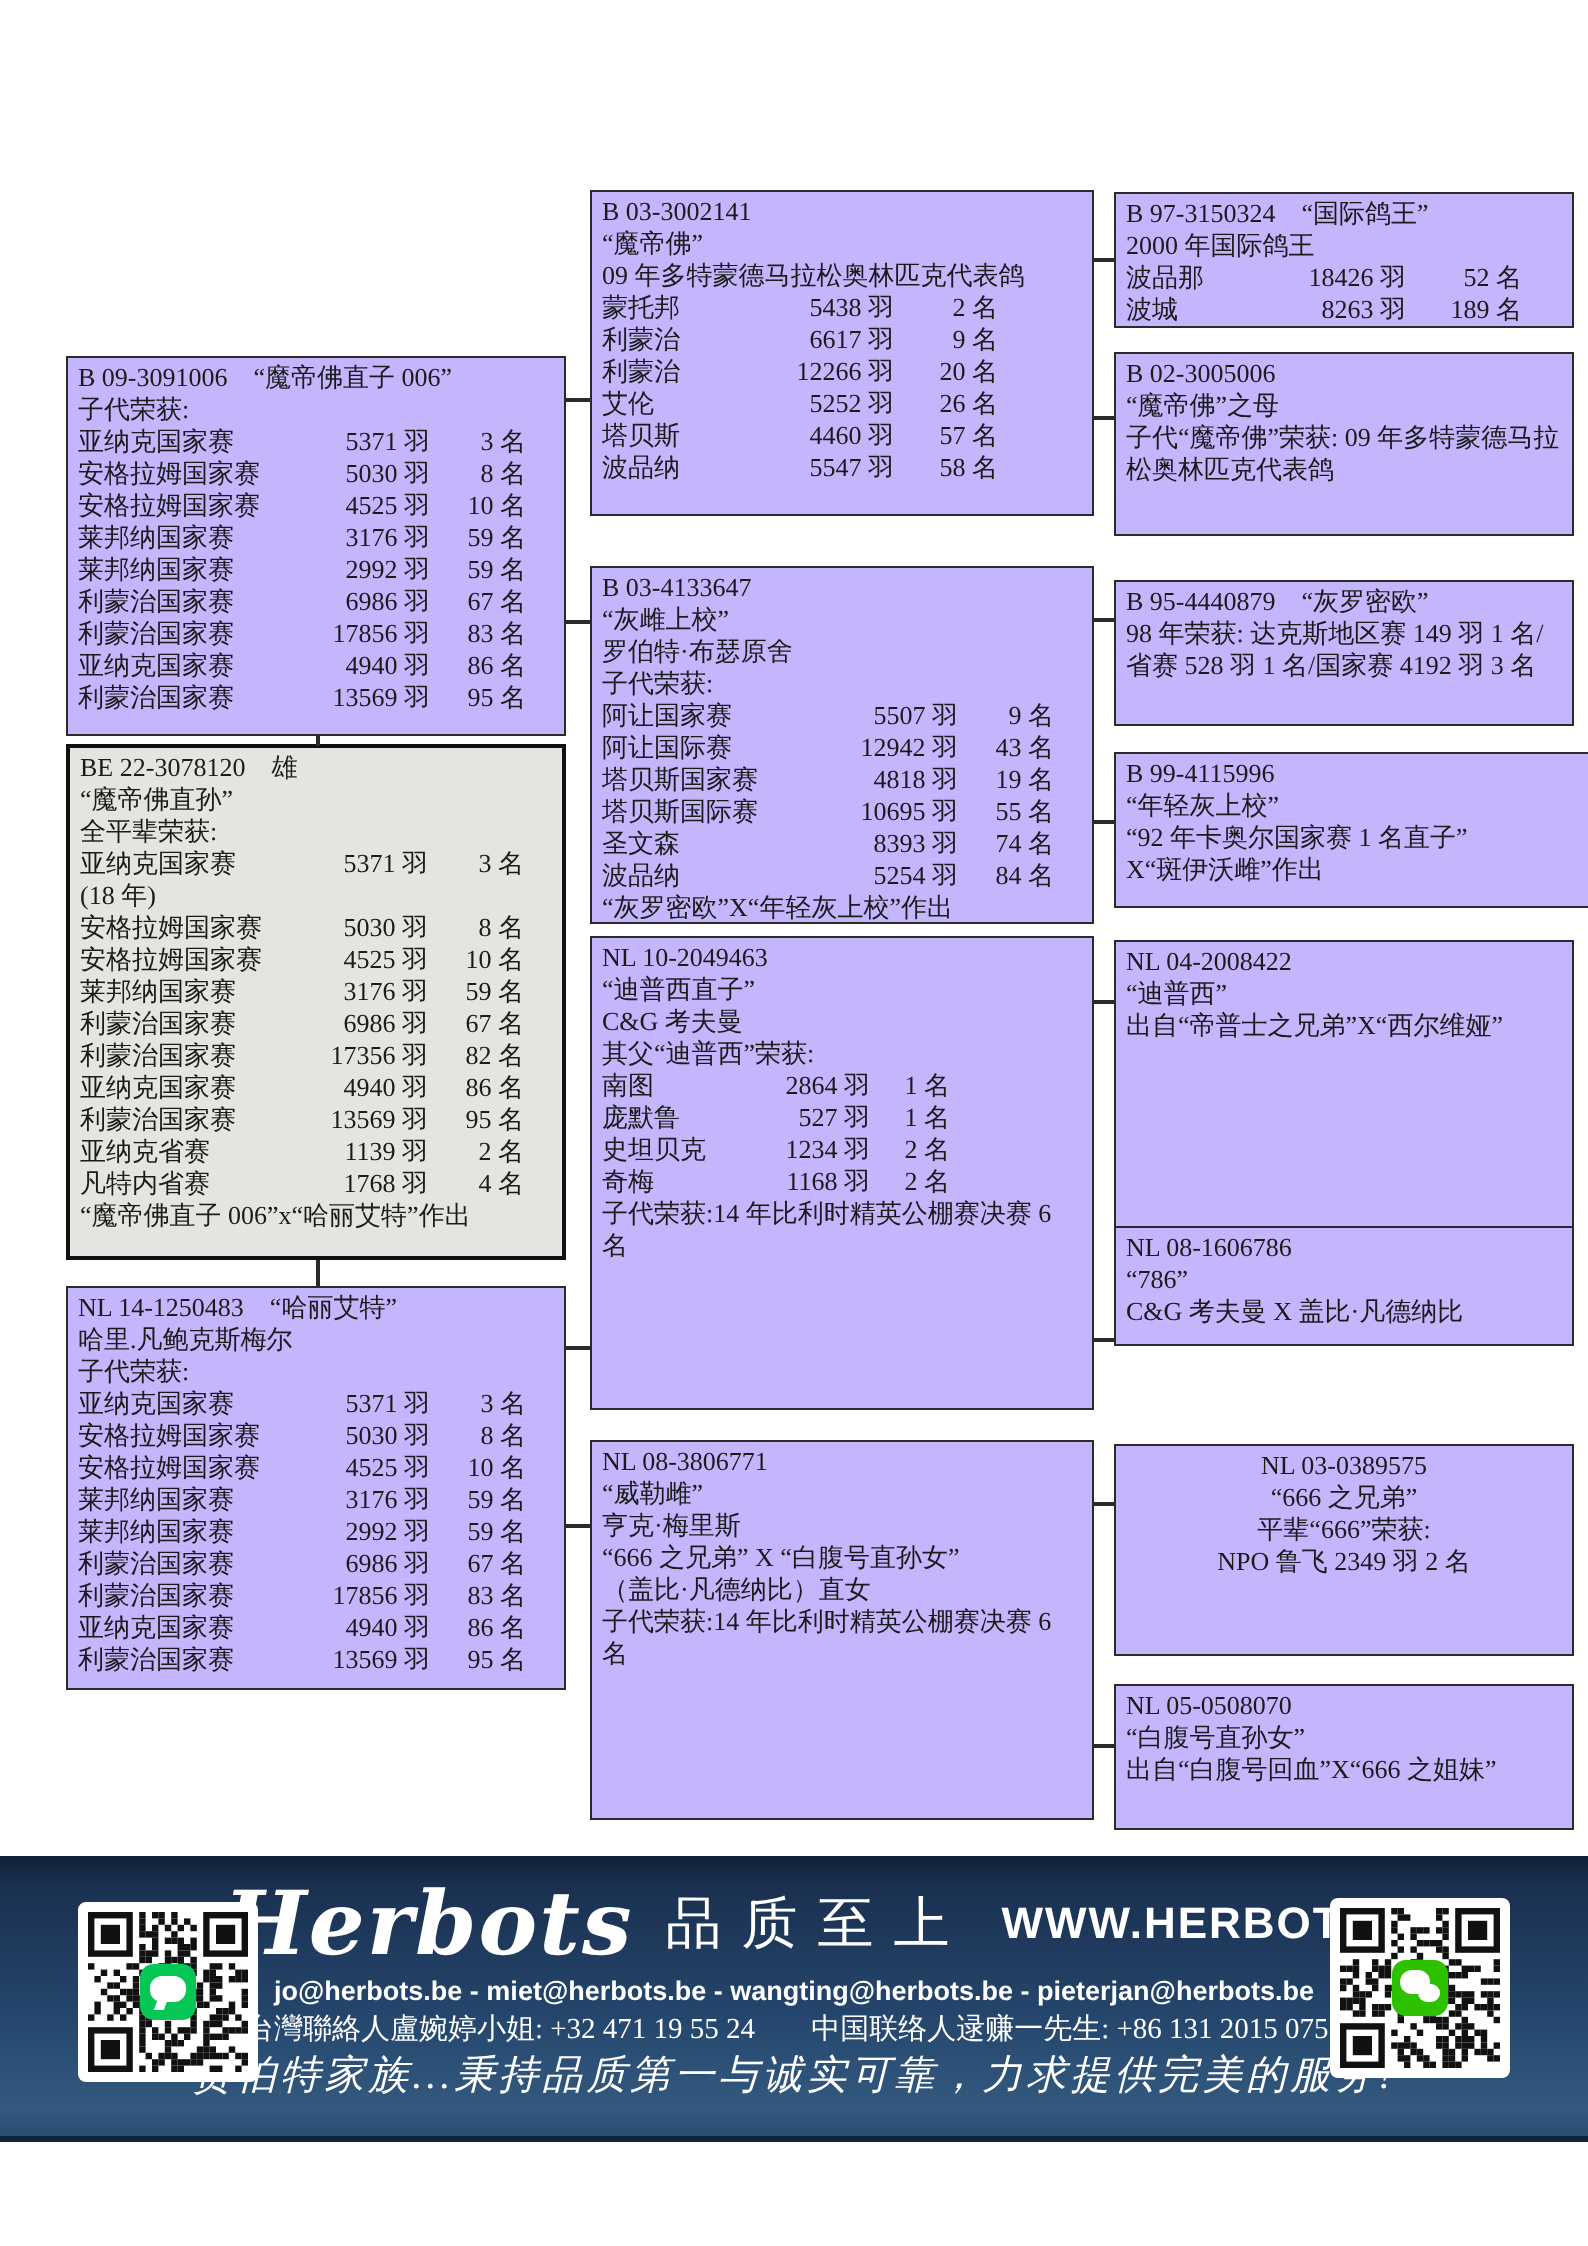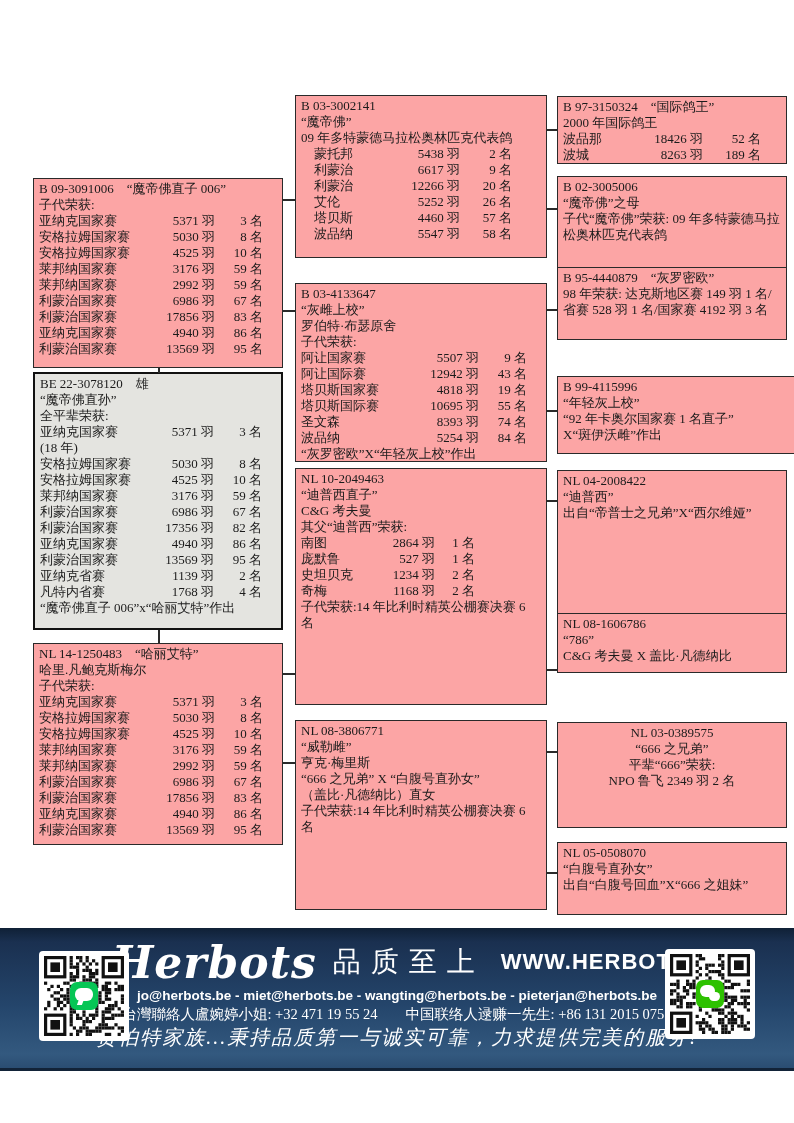--- a/index.html
+++ b/index.html
@@ -1,39 +1,39 @@
 <!DOCTYPE html>
 <html><head>
 <meta charset="utf-8">
 <style>
   html,body{margin:0;padding:0;background:#9a9a9a;}
   .page{position:relative;width:794px;height:1123px;background:#ffffff;margin:0 auto;overflow:hidden;
         font-family:"Liberation Serif","DejaVu Serif",serif;color:#1b1b1b;}
   
-  .pbox{position:absolute;border:1.5px solid #2a2a2a;background:#fca5a5;box-sizing:border-box;
+  .pbox{position:absolute;border:1.5px solid #2a2a2a;background:#c4b5fd;box-sizing:border-box;
         padding:2px 5px;font-size:13px;line-height:16px;overflow:hidden;}
   .pbox.subject{border:2.5px solid #111;background:#e4e4e0;}
   .trow{white-space:normal;}
   .rrow{display:grid;}
   .rrow .c-birds,.rrow .c-rank{text-align:right;white-space:nowrap;}
   .col-a .rrow{grid-template-columns:1fr 70px 48px;padding-right:14px;}
-  .col-d .rrow{grid-template-columns:66px 80px 52px 1fr;margin-left:13px;}
+  .col-d .rrow{grid-template-columns:66px 80px 52px 1fr;}
   .col-f .rrow{grid-template-columns:74px 60px 40px 1fr;}
   .col-h .rrow{grid-template-columns:56px 84px 58px 1fr;}
   
   .bA{left:33px;top:178px;width:250px;height:190px;}
   .bB{left:33px;top:372px;width:250px;height:258px;}
   .bC{left:33px;top:643px;width:250px;height:202px;}
   .bD{left:295px;top:95px;width:252px;height:163px;}
   .bE{left:295px;top:283px;width:252px;height:179px;}
   .bF{left:295px;top:468px;width:252px;height:237px;}
   .bG{left:295px;top:720px;width:252px;height:190px;}
   .bH{left:557px;top:96px;width:230px;height:68px;}
   .bI{left:557px;top:176px;width:230px;height:92px;}
-  .bJ{left:557px;top:267px;width:230px;height:73px;}
+  .bJ{left:557px;top:290px;width:230px;height:73px;}
   .bK{left:557px;top:376px;width:248px;height:78px;}
   .bL{left:557px;top:470px;width:230px;height:155px;}
   .bM{left:557px;top:613px;width:230px;height:60px;}
   .bN{left:557px;top:722px;width:230px;height:106px;text-align:center;}
   .bO{left:557px;top:842px;width:230px;height:73px;}
   .conn{position:absolute;background:#2a2a2a;}
   
   .banner{position:absolute;left:0;top:928px;width:794px;height:140px;
           background:linear-gradient(180deg,#0f2036 0%,#1a3050 10%,#24456b 55%,#33597f 90%,#2a4d72 100%);
           border-bottom:3px solid #122338;color:#fff;}

